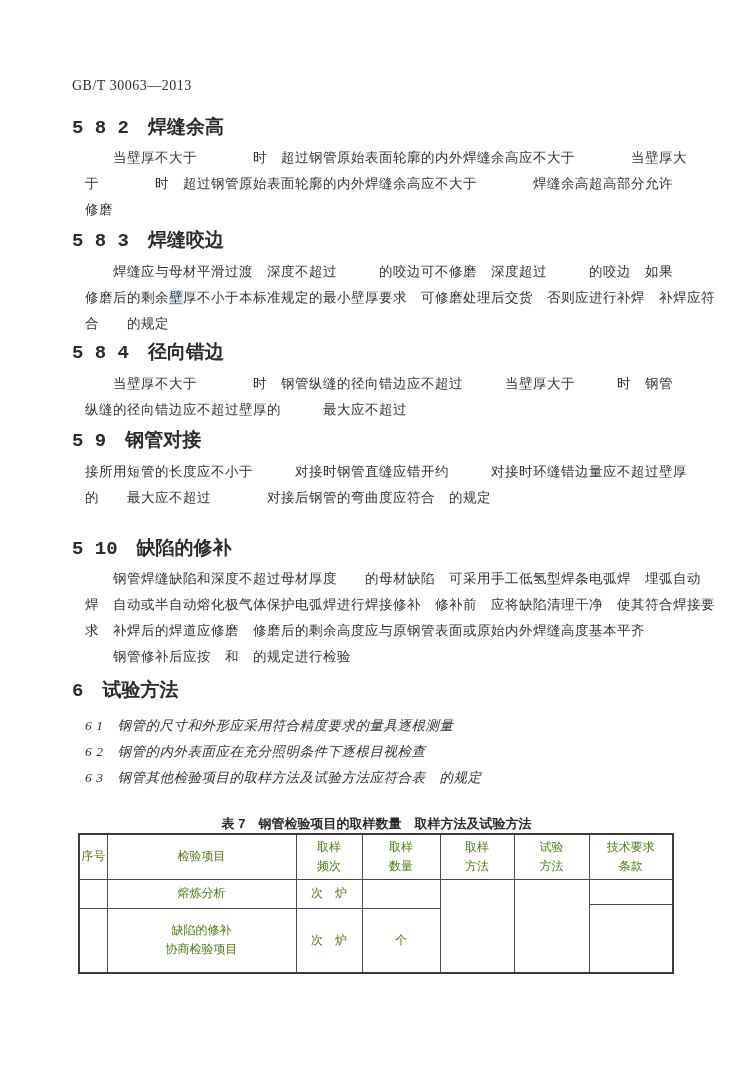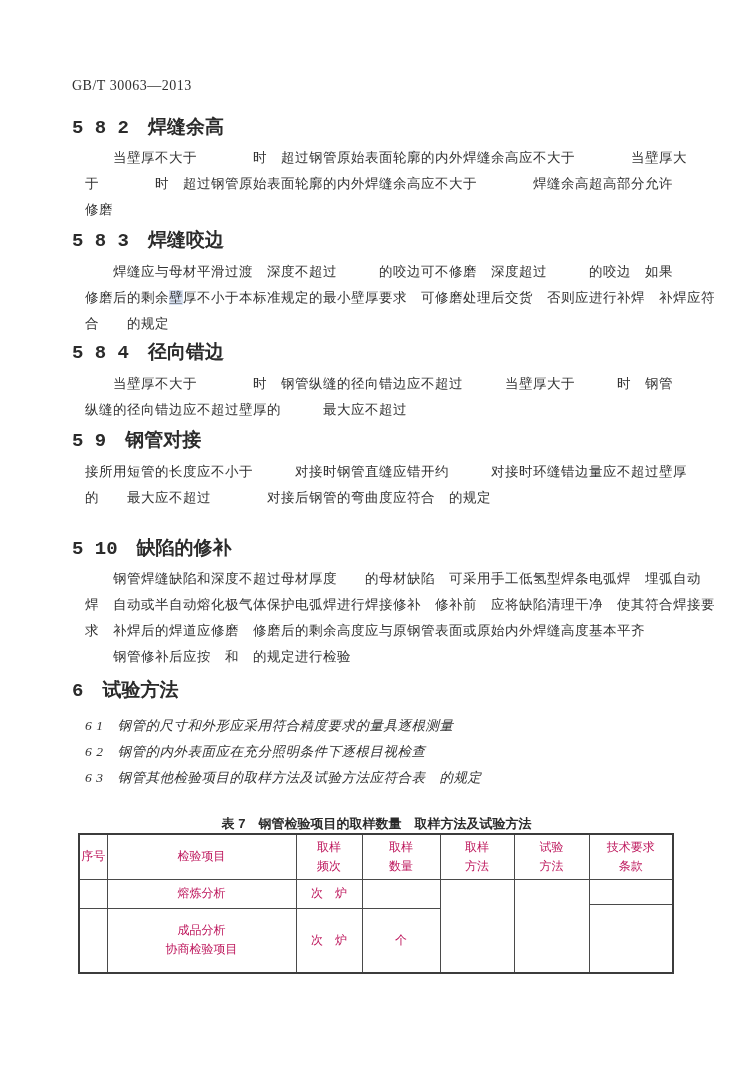--- a/index.html
+++ b/index.html
@@ -35,21 +35,21 @@
   .caption{
     position:absolute;left:0;width:753px;top:796px;
     text-align:center;font-family:"Liberation Sans","DejaVu Sans",sans-serif;
     font-weight:bold;font-size:13px;white-space:pre;color:#2b2b2b;margin-top:19px;
   }
   table.t7{
     position:absolute;left:78px;top:833px;
     width:594px;table-layout:fixed;
     border-collapse:collapse;
     border:2px solid #3c3c3c;
-    font-size:12px;color:#be185d;
+    font-size:12px;color:#4d7c0f;
     text-align:center;
   }
   table.t7 td{
     border:1px solid #4a4a4a;
     padding:0;vertical-align:middle;
     overflow:hidden;
   }
   tr.thead{height:45px;}
   tr.r1{height:29px;padding-left:40px;}
   tr.r2{height:63px;}
@@ -140,21 +140,21 @@
       <td></td>
       <td rowspan="2"></td>
       <td rowspan="2"></td>
       <td rowspan="2" class="techcell">
         <div class="tech-top"></div>
         <div class="tech-bottom"></div>
       </td>
     </tr>
     <tr class="r2">
       <td></td>
-      <td class="prelines">成品分析
+      <td class="prelines">缺陷的修补
 协商检验项目</td>
       <td>次　炉</td>
       <td>个</td>
     </tr>
   </tbody>
     </table>
 
 </div>
 
 </body></html>

